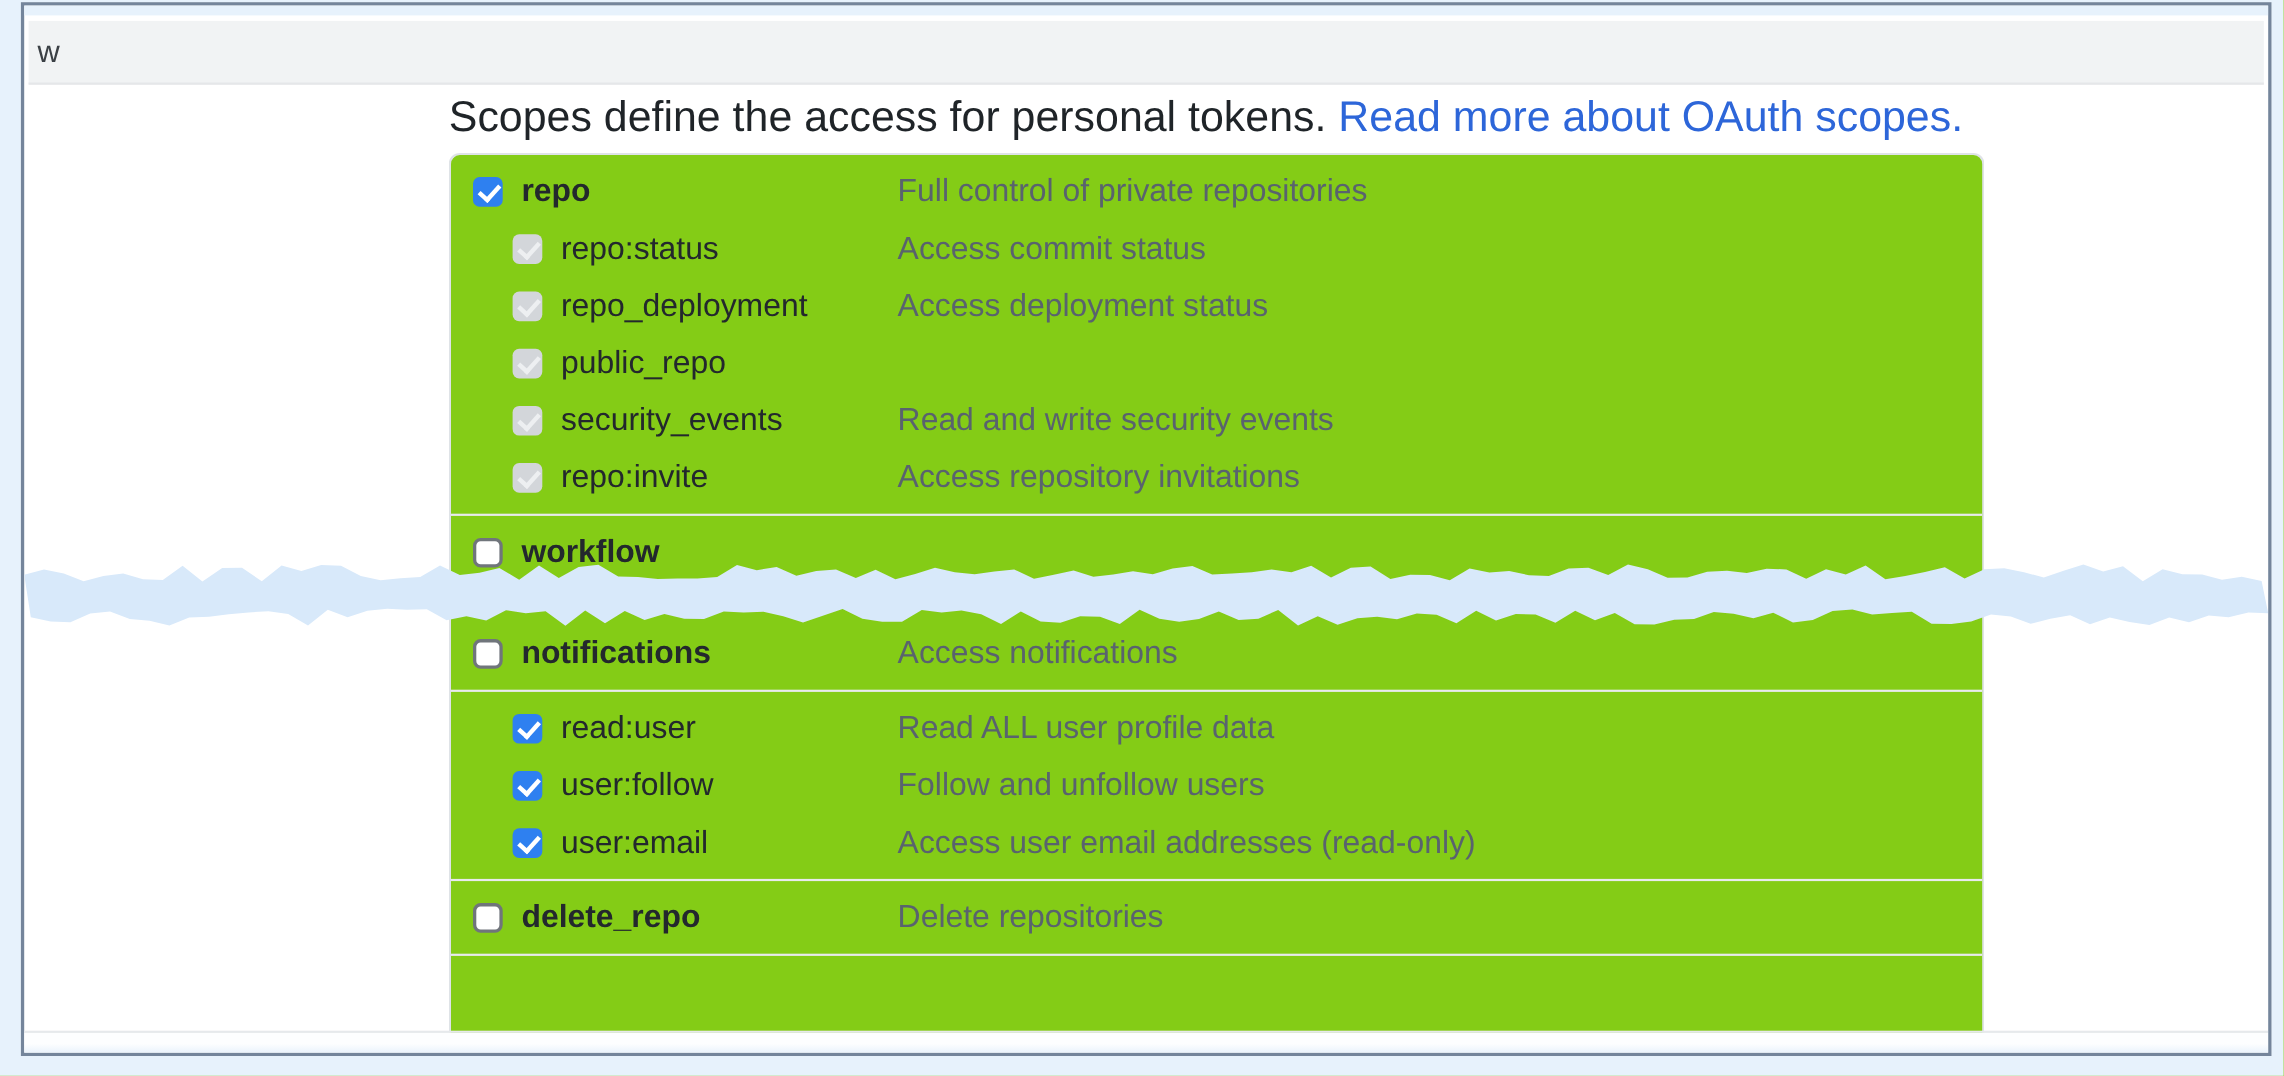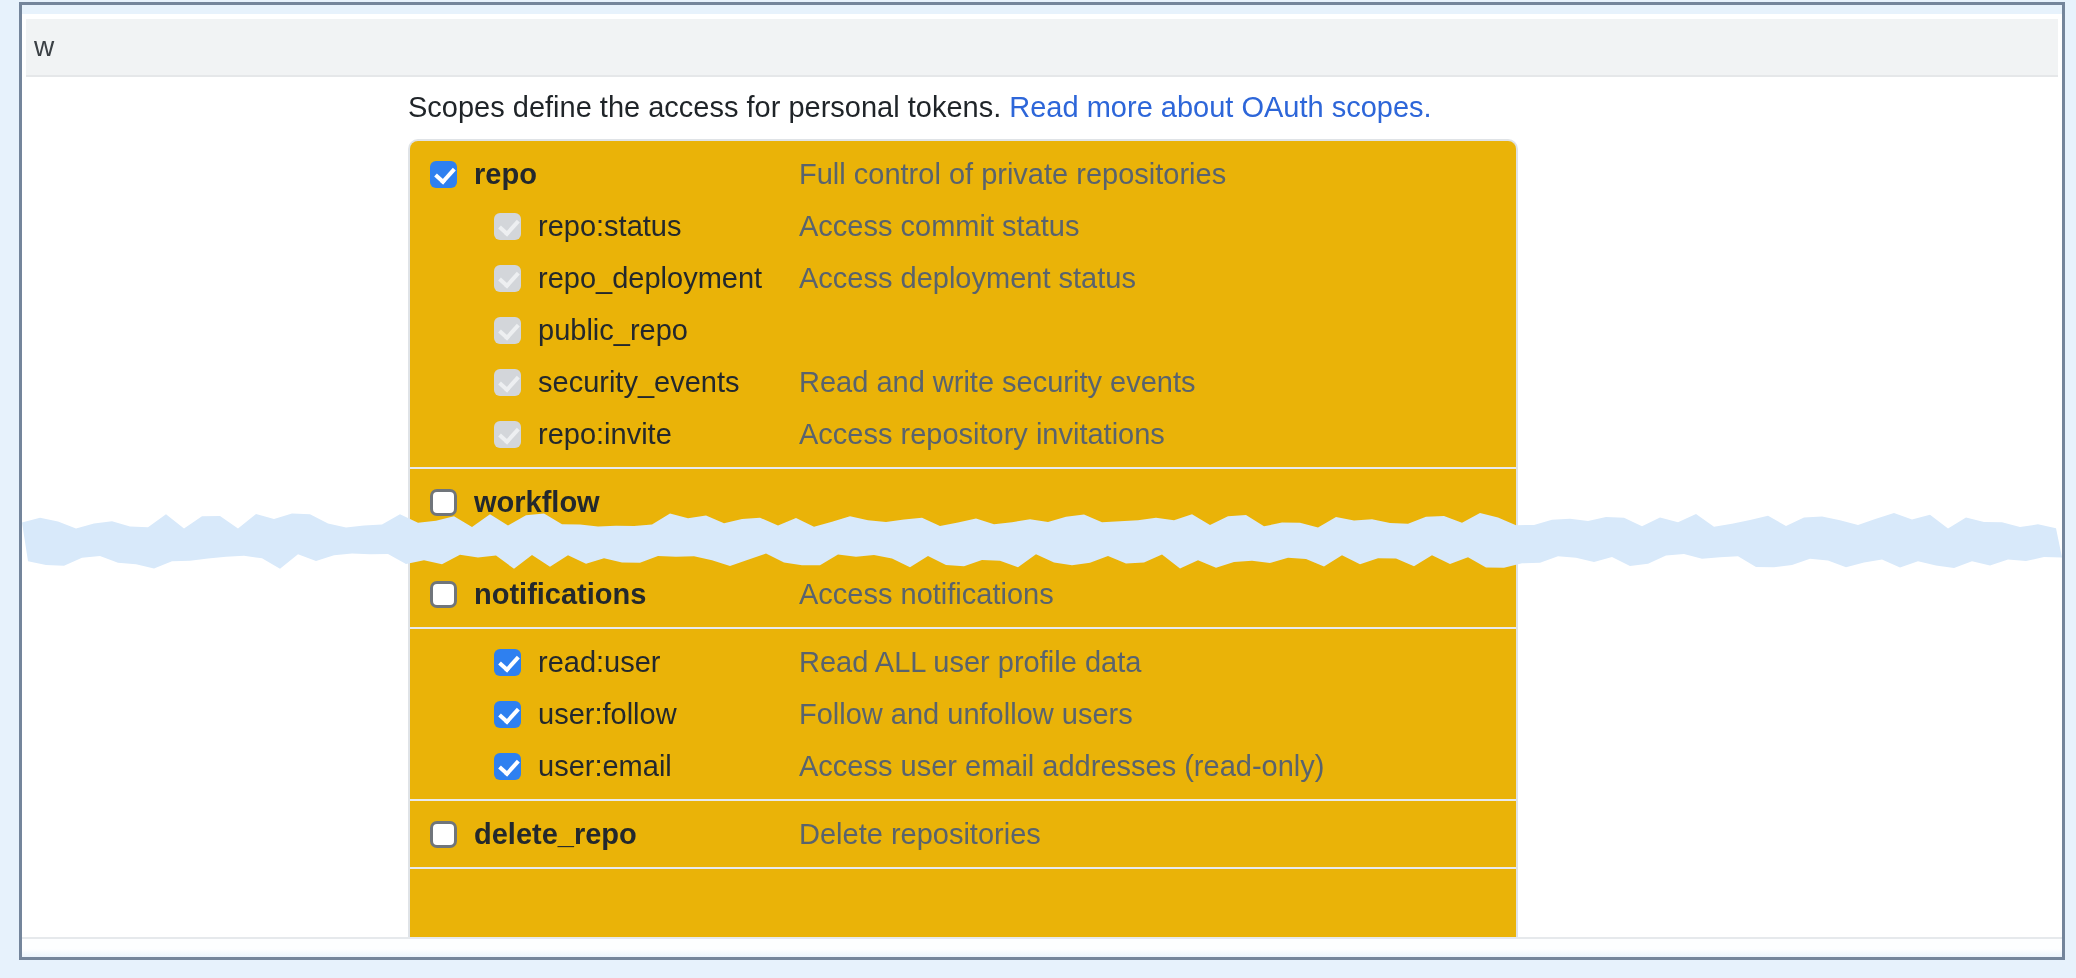--- a/index.html
+++ b/index.html
@@ -13,44 +13,44 @@
     position:absolute;left:19px;top:2px;width:2040px;height:952px;
     border:3px solid #74859b;background:#fff;overflow:hidden;
   }
   .top-strip{height:9px;background:var(--page-bg,#e7f2fc);margin-bottom:5px;}
   .header-bar{
     height:56px;background:#f1f3f4;border-bottom:2px solid #e5e7e9;
     margin:0 4px;display:flex;align-items:center;padding-left:8px;
     font-size:28px;color:#3b4045;
   }
   .content{padding:12px 0 0 386px;}
-  .intro{font-size:29px;color:#1f2428;height:36px;line-height:36px;}
+  .intro{font-size:39px;color:#1f2428;height:36px;line-height:36px;}
   .intro a{color:var(--link-blue,#2d66d9);text-decoration:none;cursor:pointer;}
   .scope-box{
-    margin-top:14px;width:1110px;height:800px;box-sizing:border-box;
+    margin-top:14px;width:1396px;height:800px;box-sizing:border-box;
     border:2px solid #dfe3e7;border-bottom:none;border-radius:10px 10px 0 0;
-    overflow:hidden;background:#eab308;
+    overflow:hidden;background:#84cc16;
   }
   .scope-group{padding:7px 0;}
   hr.group-divider{border:none;border-top:2px solid #e8eaed;margin:0;}
   .rip-gap{height:26px;}
   .scope-row{height:52px;display:flex;align-items:center;position:relative;padding-left:20px;font-size:29px;}
-  .scope-row.indent{padding-left:84px;}
+  .scope-row.indent{padding-left:56px;}
   .cb{width:27px;height:27px;border-radius:6px;flex:none;position:relative;box-sizing:border-box;cursor:pointer;}
   .cb.unchecked{background:#fff;border:3px solid #70757b;border-radius:7px;}
   .cb.checked{background:var(--accent-blue,#2e80f0);}
   .cb.checked-disabled{background:#d3d6da;cursor:default;}
   .cb.checked::after,.cb.checked-disabled::after{
     content:"";position:absolute;left:9px;top:3px;width:8px;height:15px;
     border:solid #fff;border-width:0 4px 4px 0;transform:rotate(42deg);
   }
   .cb.checked-disabled::after{border-color:#edeff1;}
   .scope-name{margin-left:17px;color:#23282d;}
   .scope-row.top .scope-name{font-weight:bold;}
-  .scope-desc{position:absolute;left:389px;color:#59636e;}
+  .scope-desc{position:absolute;left:406px;color:#59636e;}
   .torn-band{position:absolute;left:0;top:505px;width:100%;height:62px;z-index:5;display:block;}
   .footer-strip{
     position:absolute;left:0;bottom:0;height:18px;width:100%;
     border-top:2px solid #e6e9ec;
     background:linear-gradient(180deg,#fdfeff 55%, #eaf3fc);
   }
 </style>
 </head>
 <body style="--accent-blue: #2e80f0; --link-blue: #2d66d9; --page-bg: #e7f2fc;">
 

